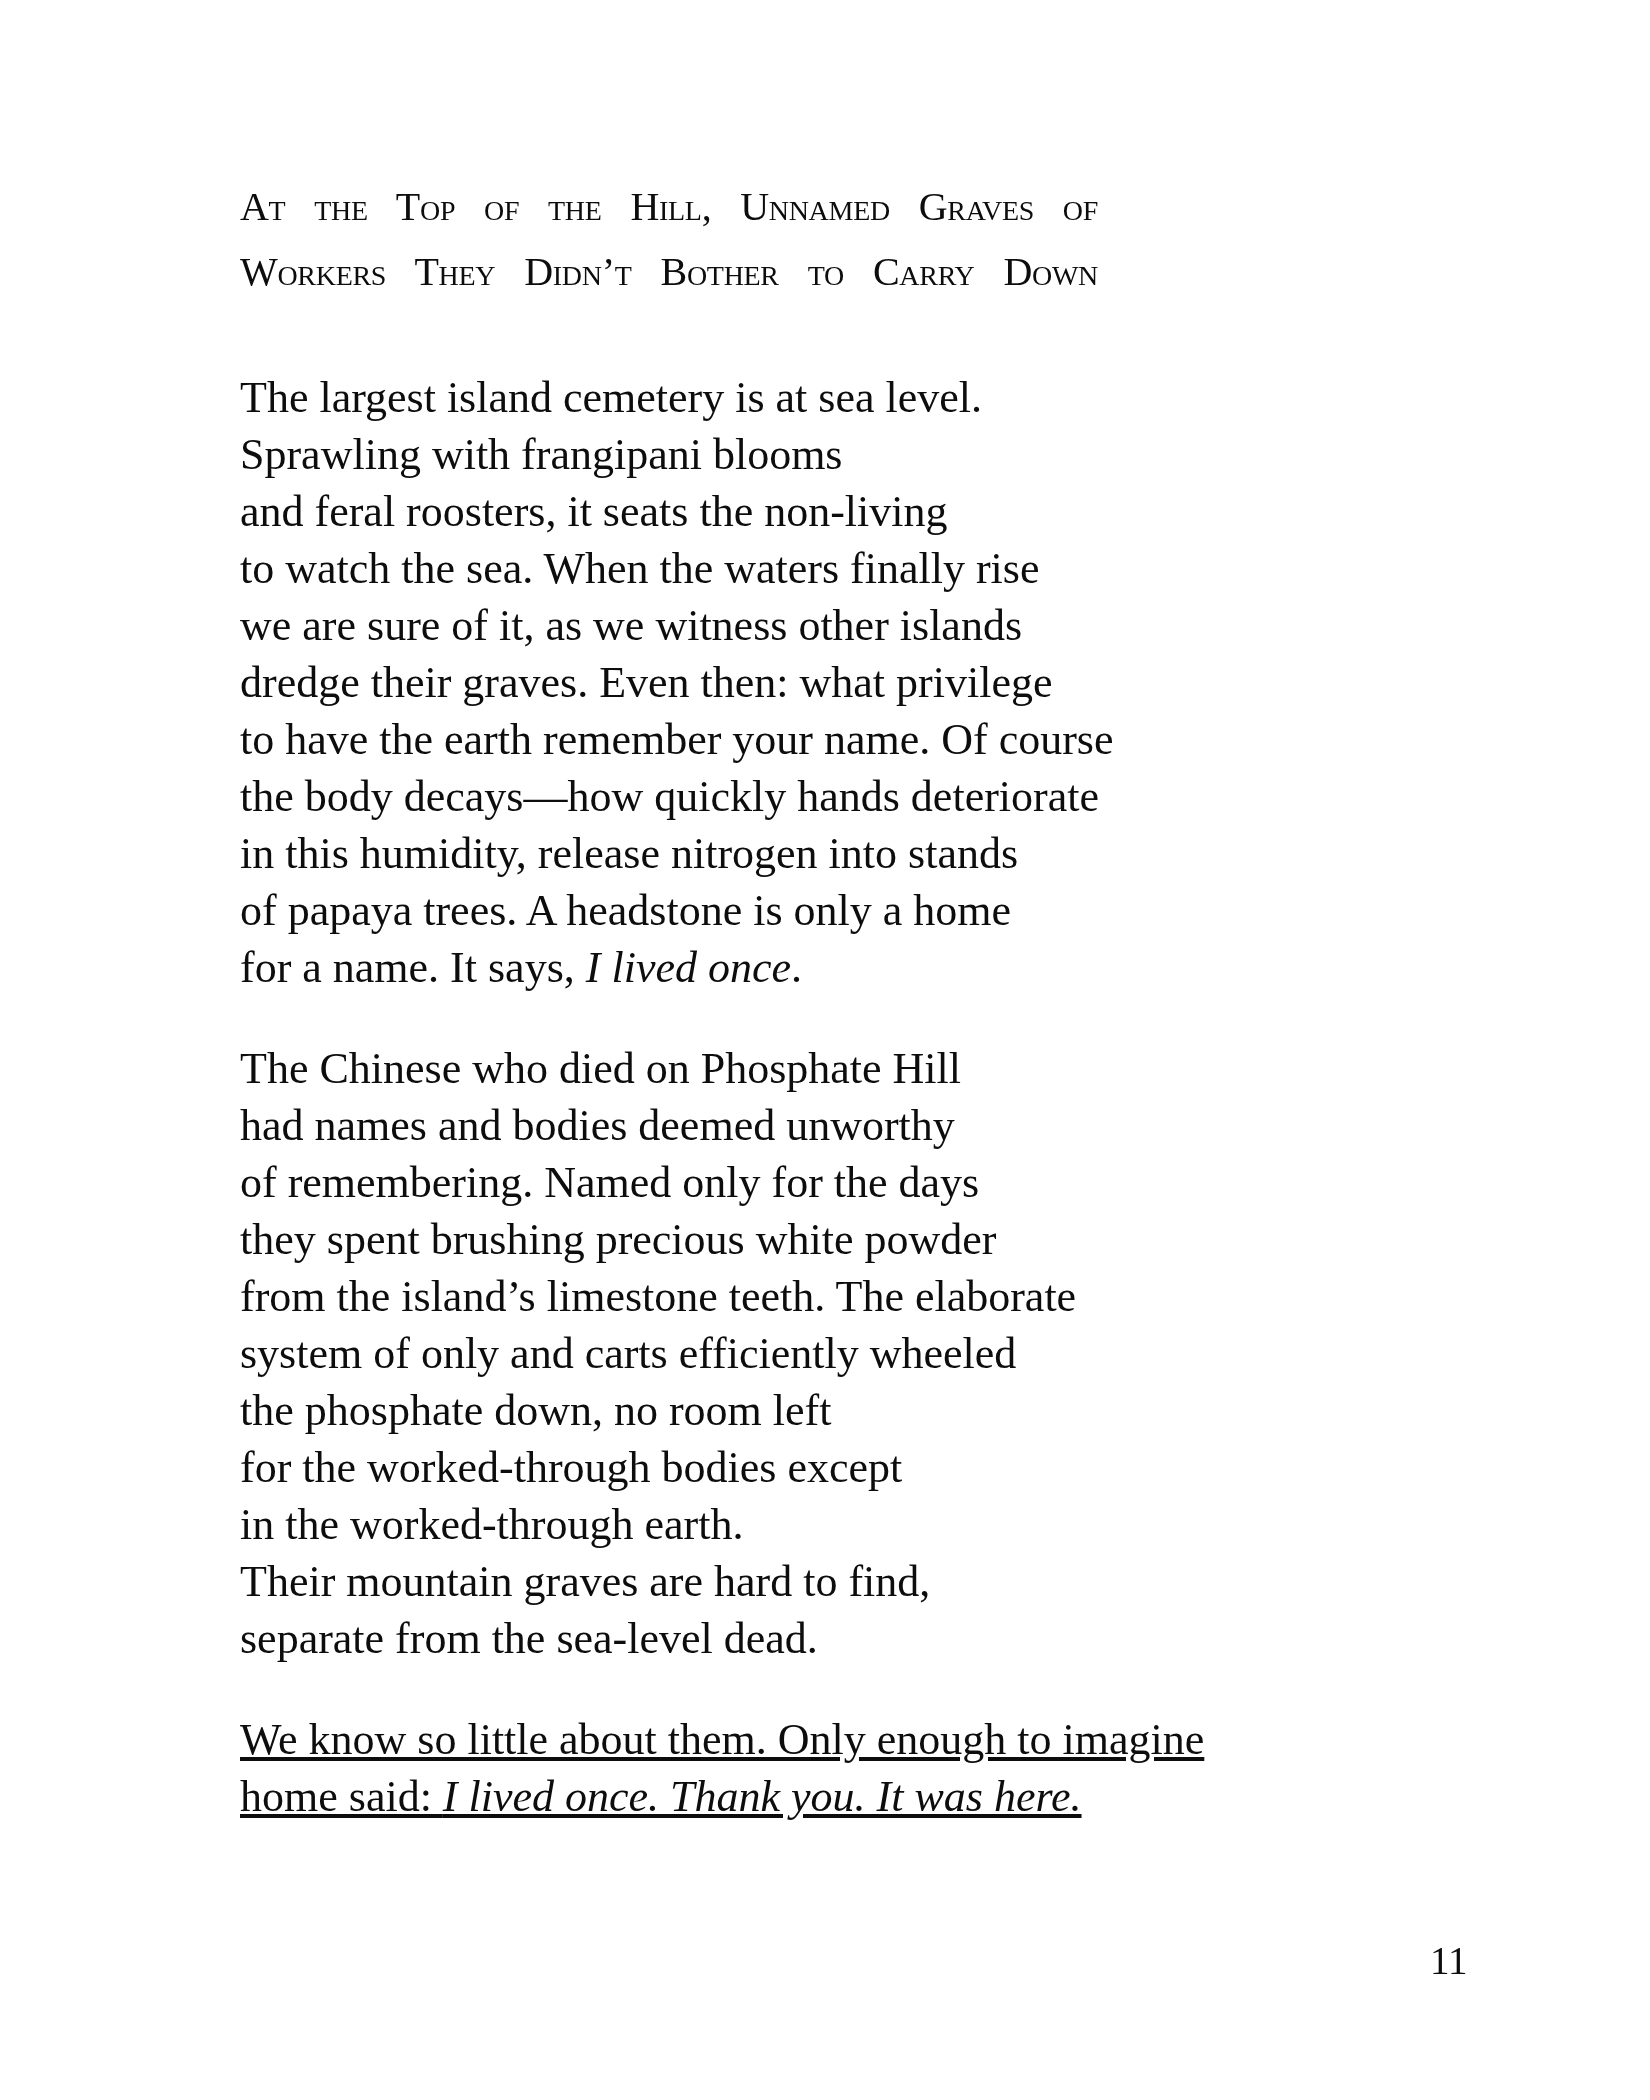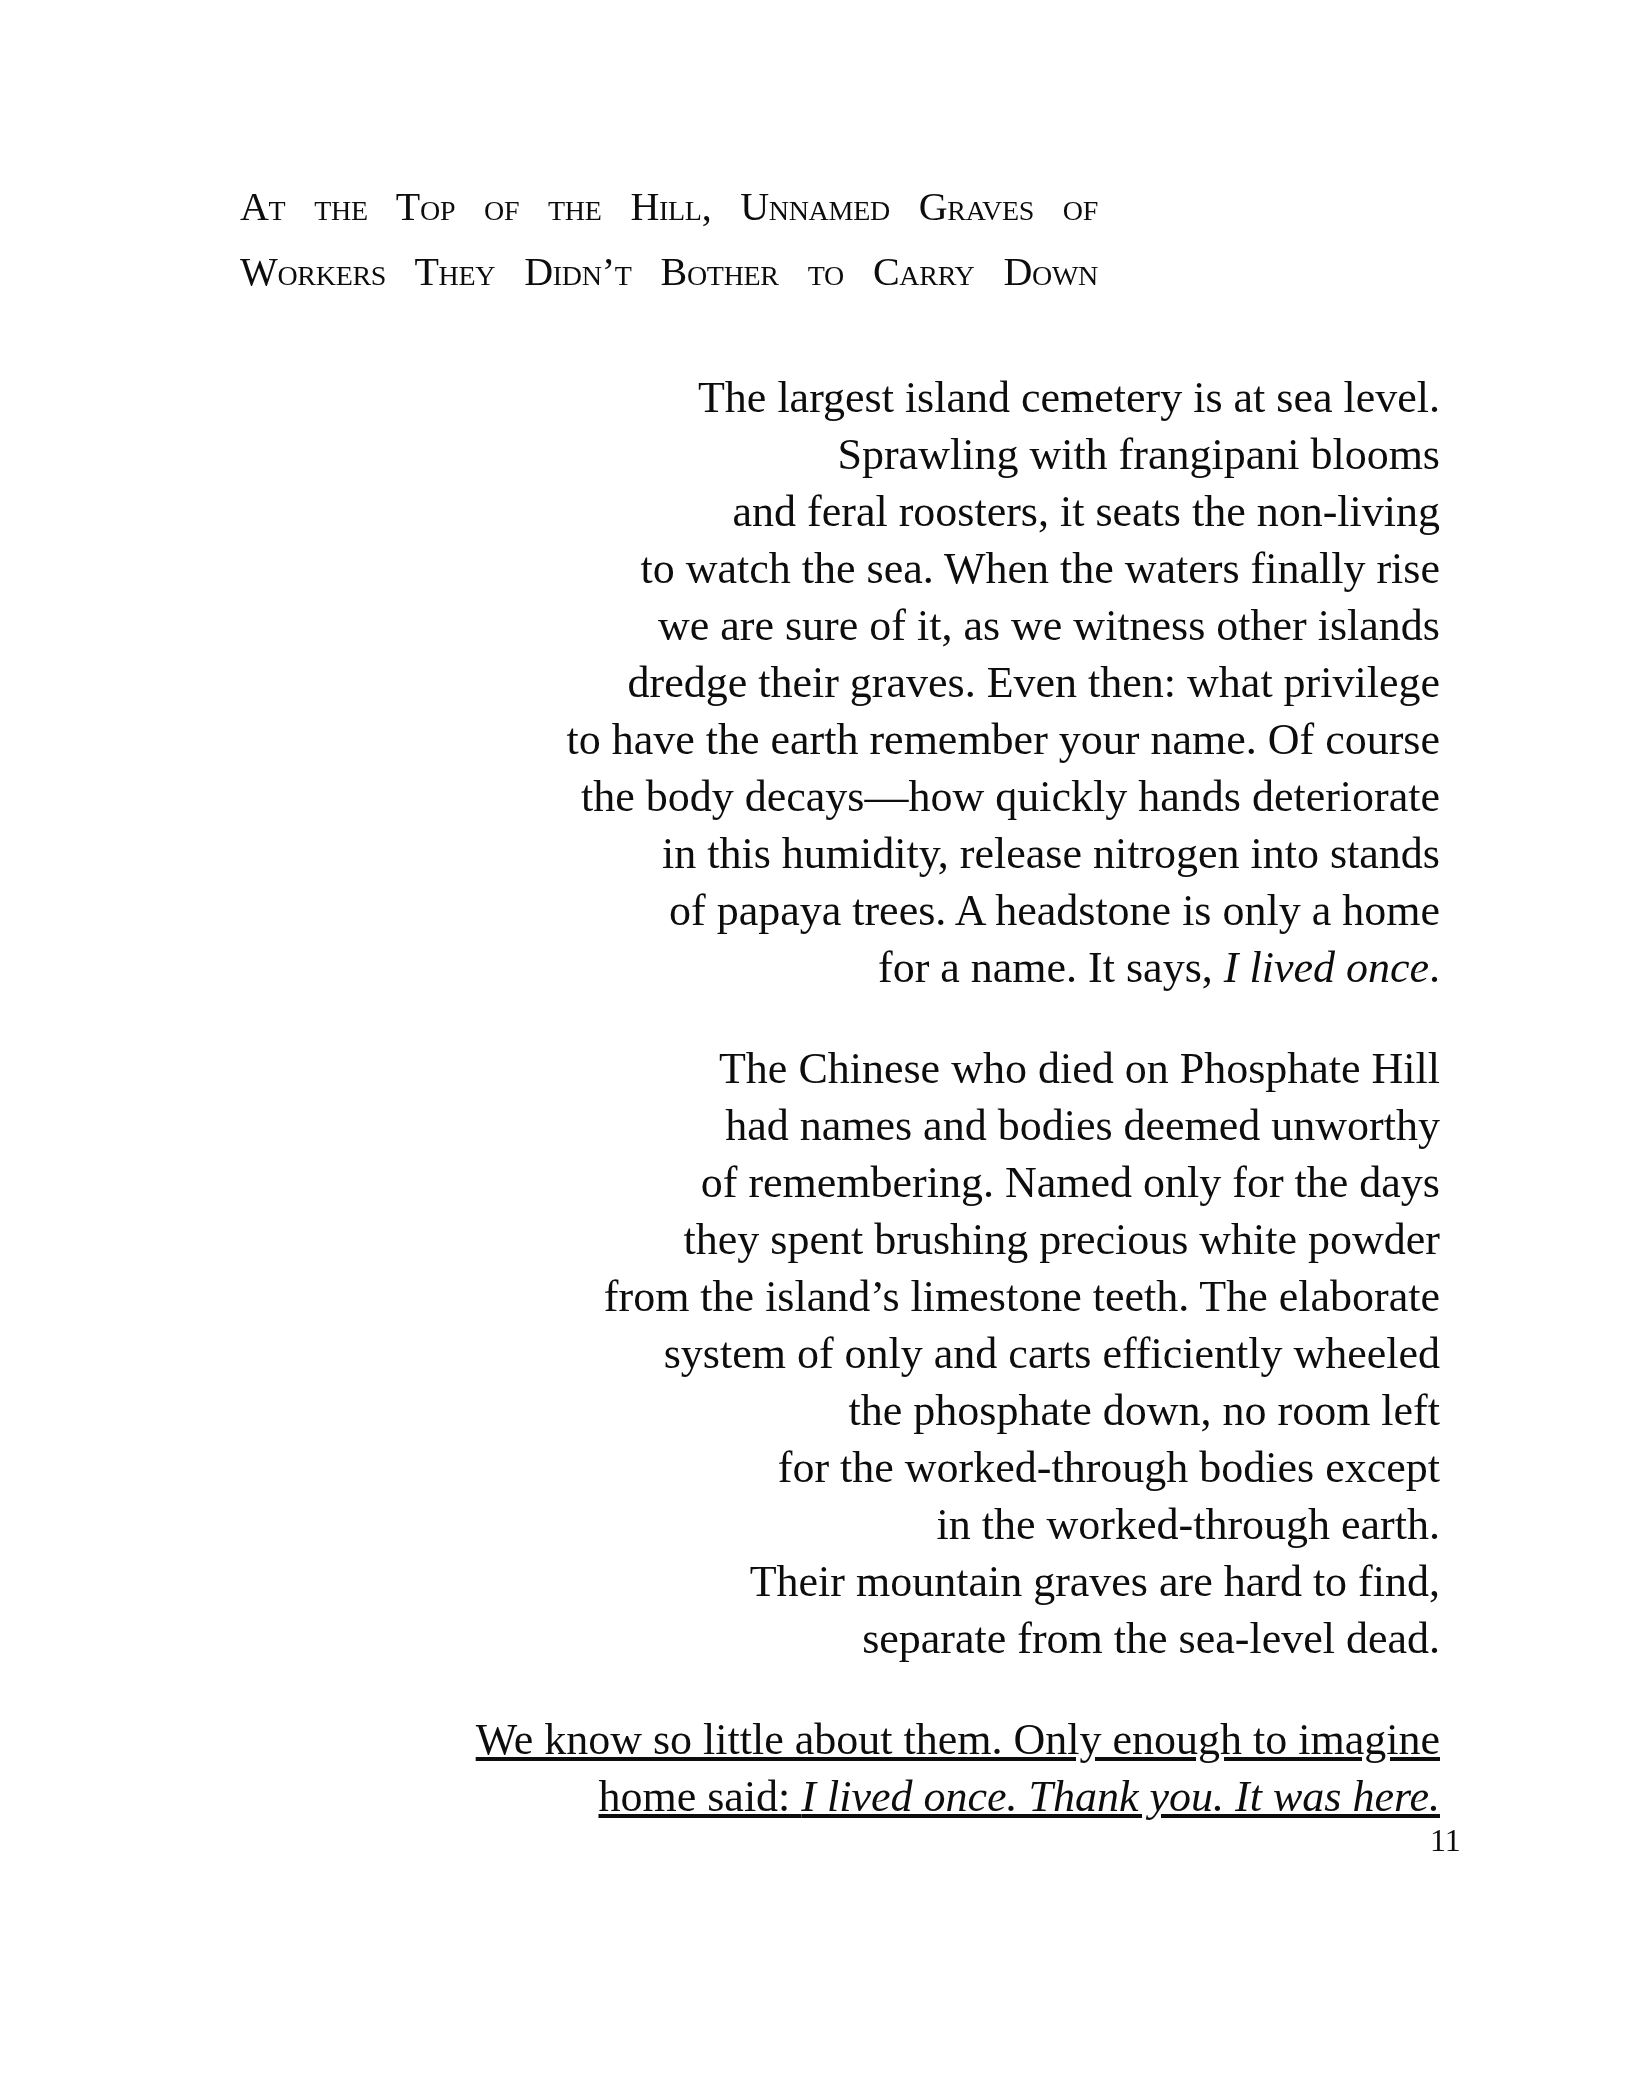--- a/index.html
+++ b/index.html
@@ -26,33 +26,33 @@
   .poem-title .title-line {
     text-align: justify;
     text-align-last: justify;
   }
   .poem-body {
     position: absolute;
     left: 240px;
     top: 369px;
     width: 1200px;
   }
-  .stanza { margin: 0 0 44px 8px; text-align: right; }
+  .stanza { margin: 0 0 44px 0; }
   .stanza:last-child { margin-bottom: 0; text-decoration: underline; }
   .line {
     font-size: 44px;
     line-height: 57px;
     white-space: nowrap;
   }
   .line em { font-style: italic; }
   .page-number {
     position: absolute;
     left: 1430px;
-    top: 1812px;
-    font-size: 32px;
+    top: 1932px;
+    font-size: 39px;
     line-height: 57px;
   }
 </style>
 </head>
 <body style="background: rgb(255, 255, 255); color: rgb(13, 13, 13);">
 
 <div class="poem-title">
   <div class="title-line">At the Top of the Hill, Unnamed Graves of</div>
   <div class="title-line">Workers They Didn’t Bother to Carry Down</div>
 </div>

